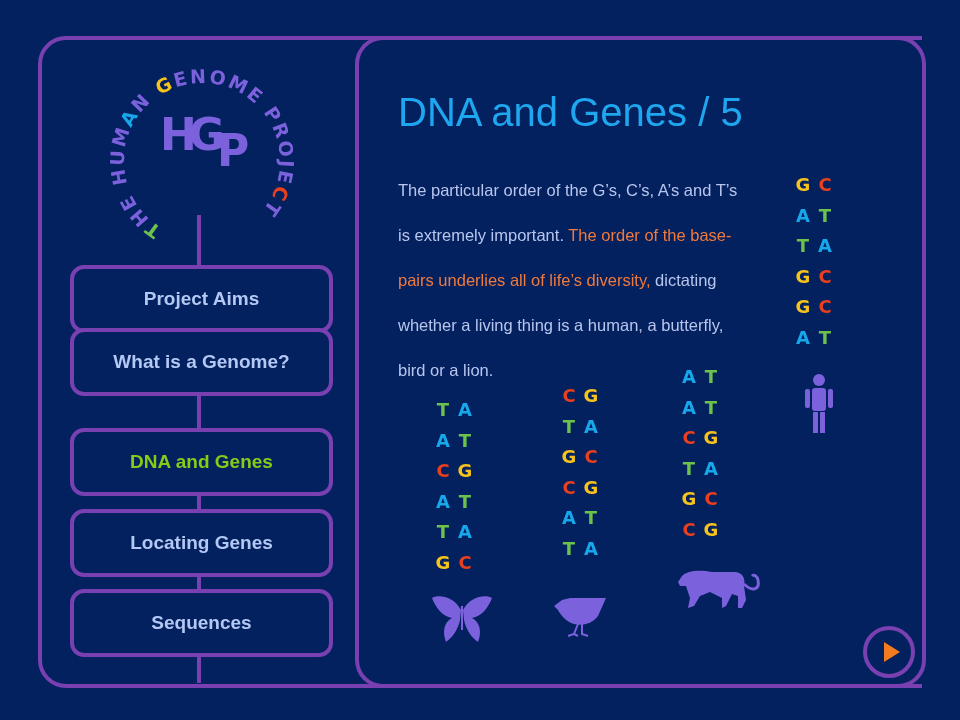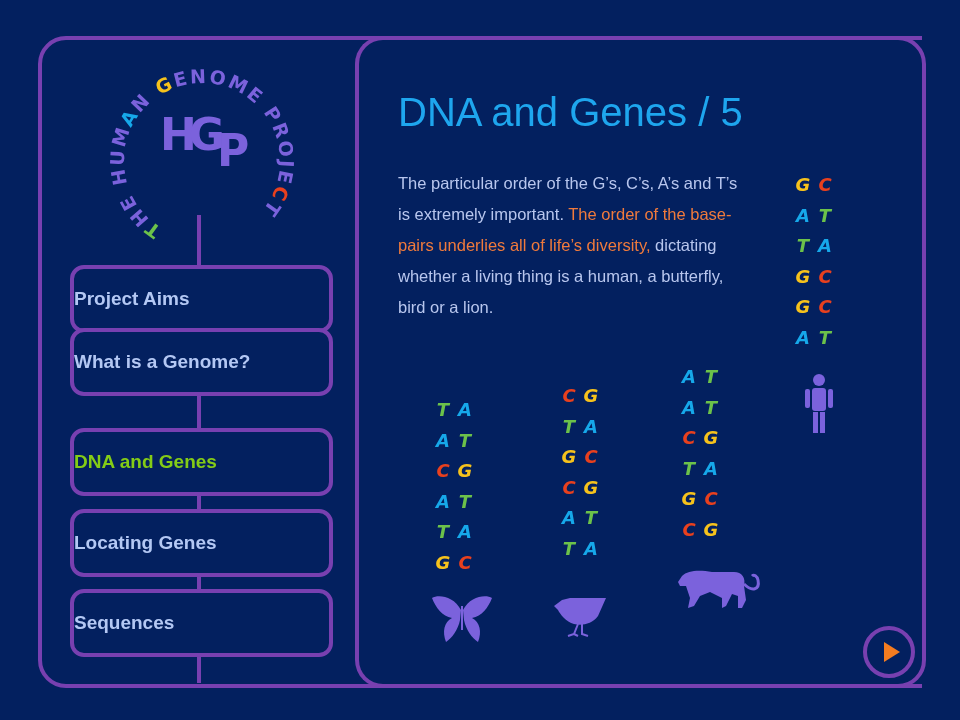--- a/index.html
+++ b/index.html
@@ -24,36 +24,36 @@
   }
   .logo { position: absolute; left: 92px; top: 60px; width: 220px; height: 190px; }
   .hgp {
     position: absolute; left: 160px; top: 113px; font-family: "DejaVu Sans", sans-serif;
     font-weight: bold; color: #7b62dc; font-size: 44px; letter-spacing: -8px; line-height: 1;
   }
   .hgp .p { position: relative; top: 16px; }
   .nav {
     position: absolute; left: 70px; width: 255px; height: 60px;
     border: 4px solid #7840b0; border-radius: 14px; background: #03205f;
-    display: flex; align-items: center; justify-content: flex-start;
+    display: flex; align-items: center; justify-content: center;
     color: #b4c8f4; font-family: "Liberation Sans", sans-serif; font-weight: bold; font-size: 19px;
     box-sizing: content-box; cursor: pointer;
   }
   .nav.active { color: #84cc16; }
   .title {
     position: absolute; left: 398px; top: 90px; color: #1ea6ee;
     font-family: "Liberation Sans", sans-serif; font-size: 40px; white-space: nowrap;
   }
   .body-text {
     position: absolute; left: 398px; top: 168px; width: 345px;
-    color: #b8c6ee; font-family: "Liberation Sans", sans-serif; font-size: 16.5px; line-height: 31px;
+    color: #b8c6ee; font-family: "Liberation Sans", sans-serif; font-size: 16.5px; line-height: 45px;
   }
   .body-text .hl { color: #f07a3c; }
   .dna { position: absolute; font-family: "DejaVu Sans", sans-serif; font-weight: bold; font-size: 18px; }
-  .dna .pair { height: 30.5px; line-height: 30.5px; white-space: nowrap; font-style: italic; }
+  .dna .pair { height: 30.5px; line-height: 30.5px; white-space: nowrap; }
   .dna .b { display: inline-block; width: 22px; text-align: center; }
   .silhouette { position: absolute; }
   .next-btn {
     position: absolute; left: 863px; top: 626px; width: 52px; height: 52px;
     border: 4px solid #7840b0; border-radius: 50%; box-sizing: border-box;
     background: #03205f; cursor: pointer;
   }
 </style>
 </head>
 <body>

